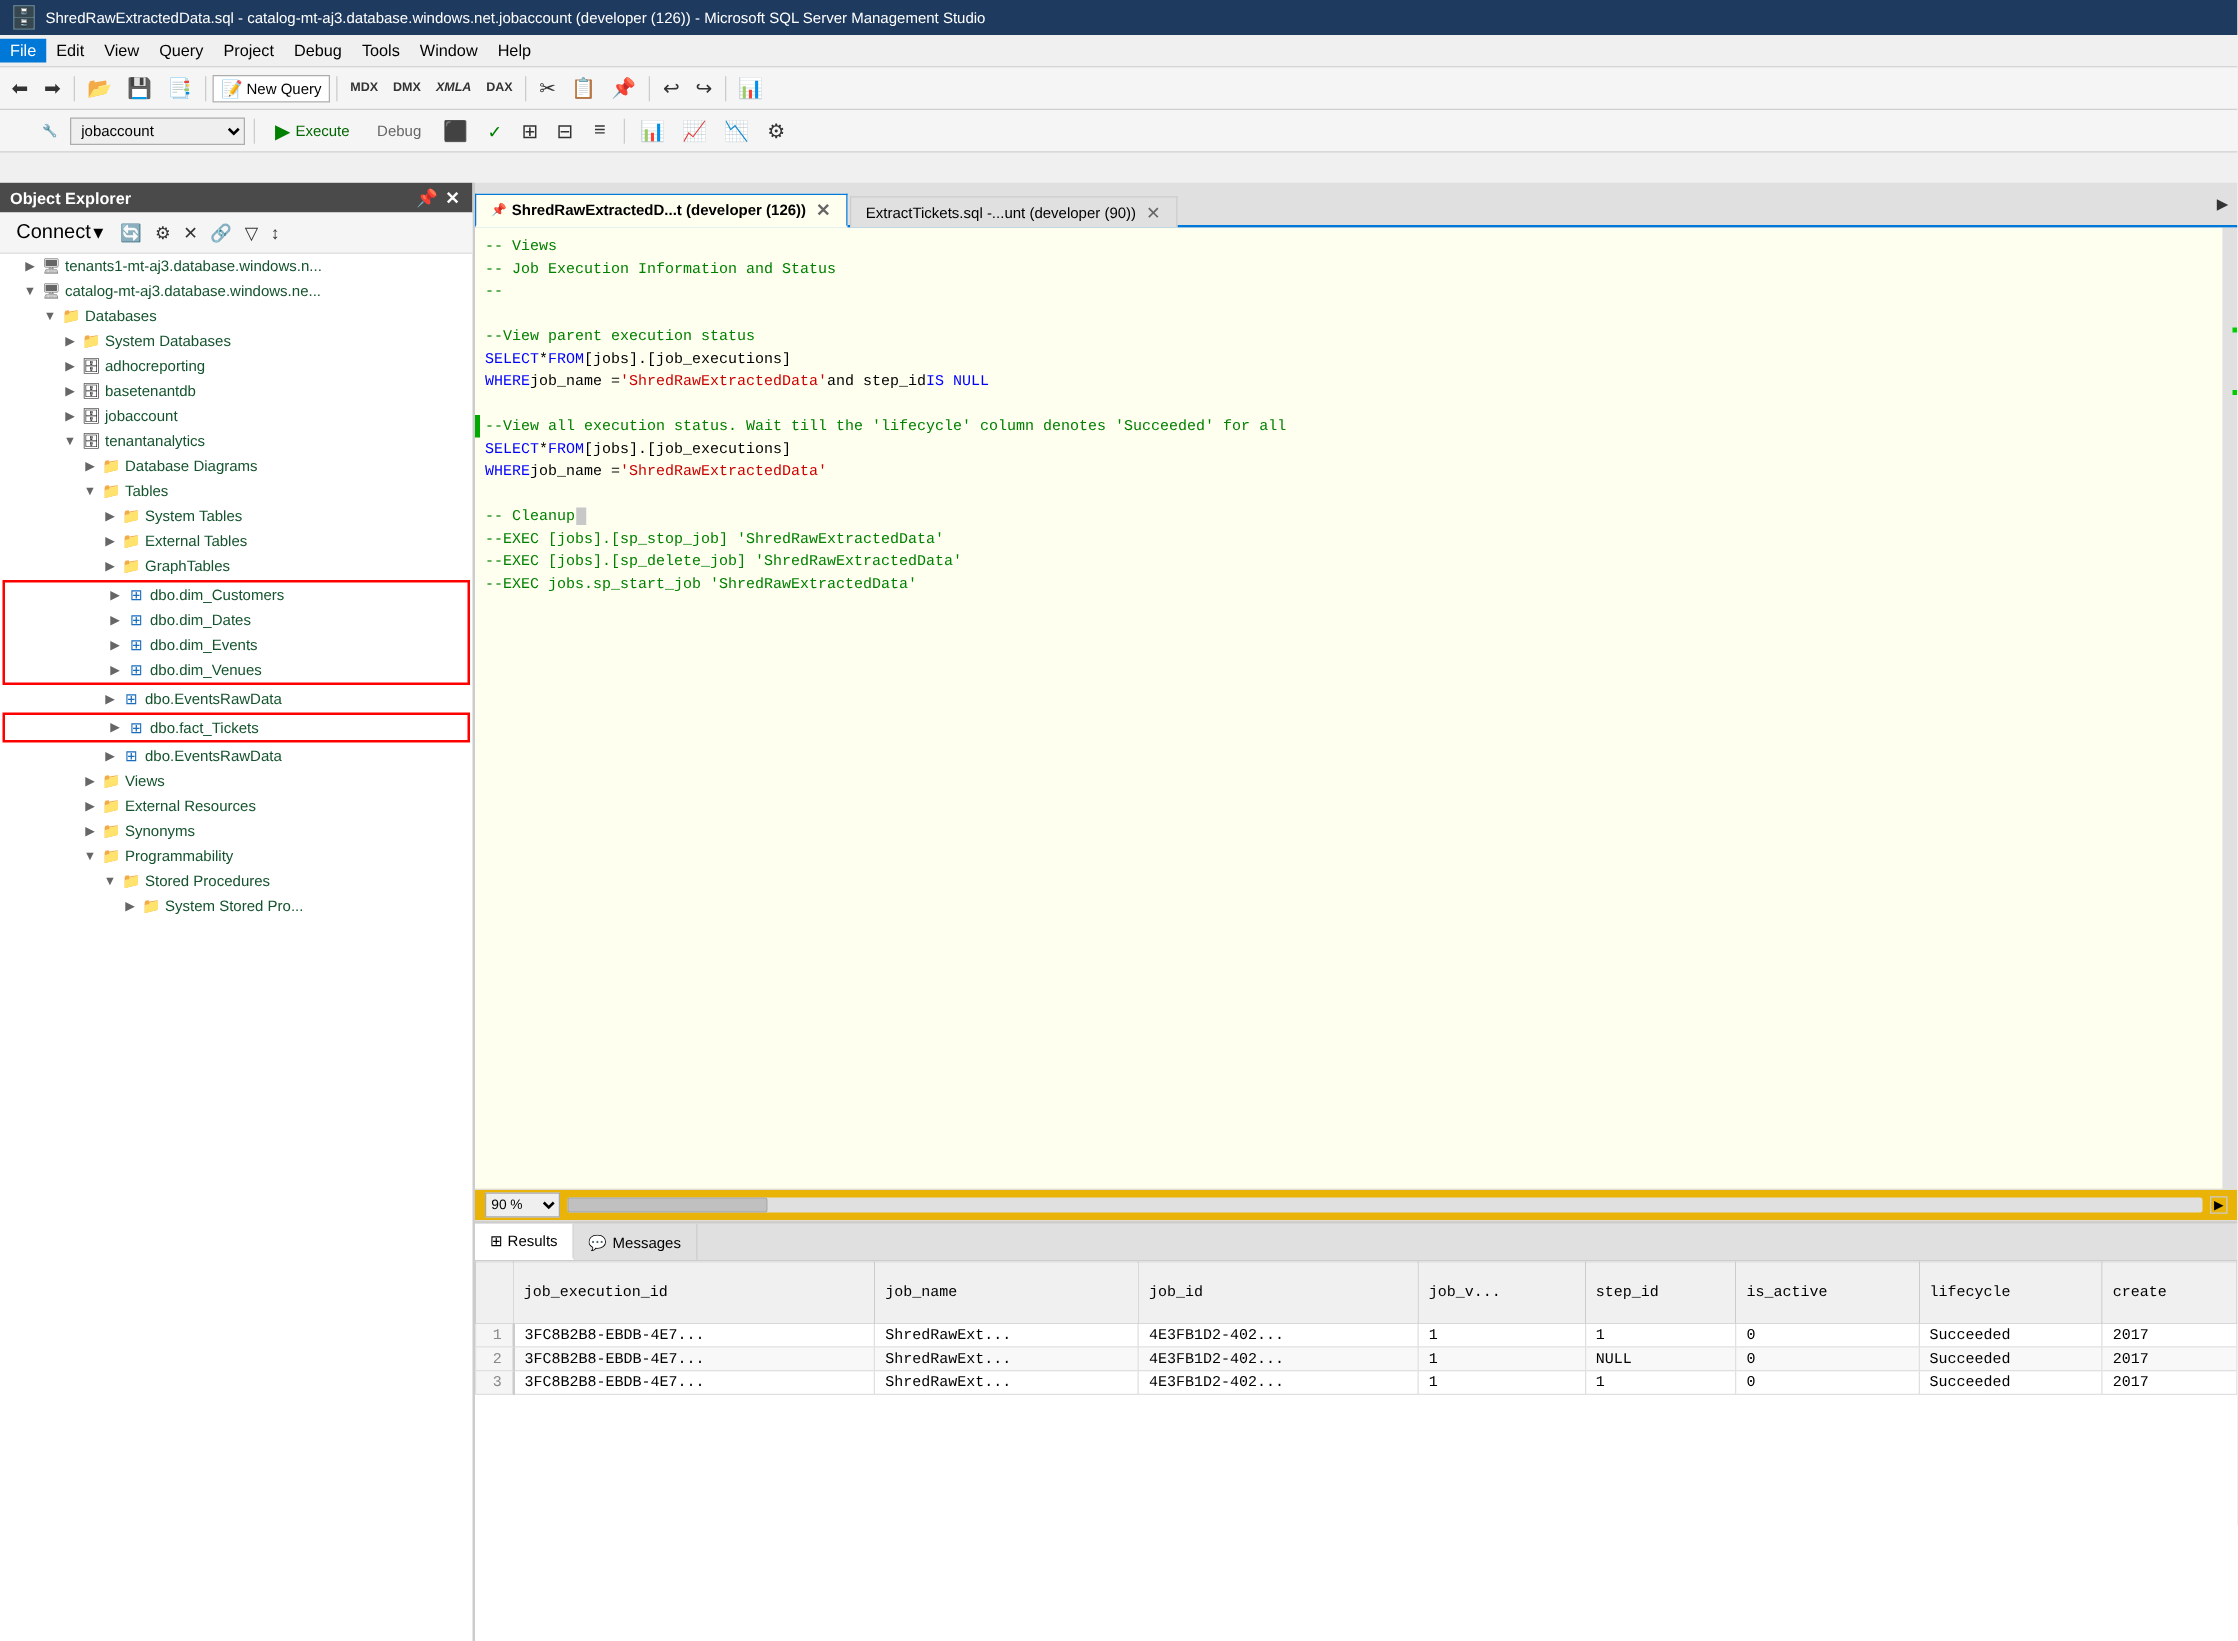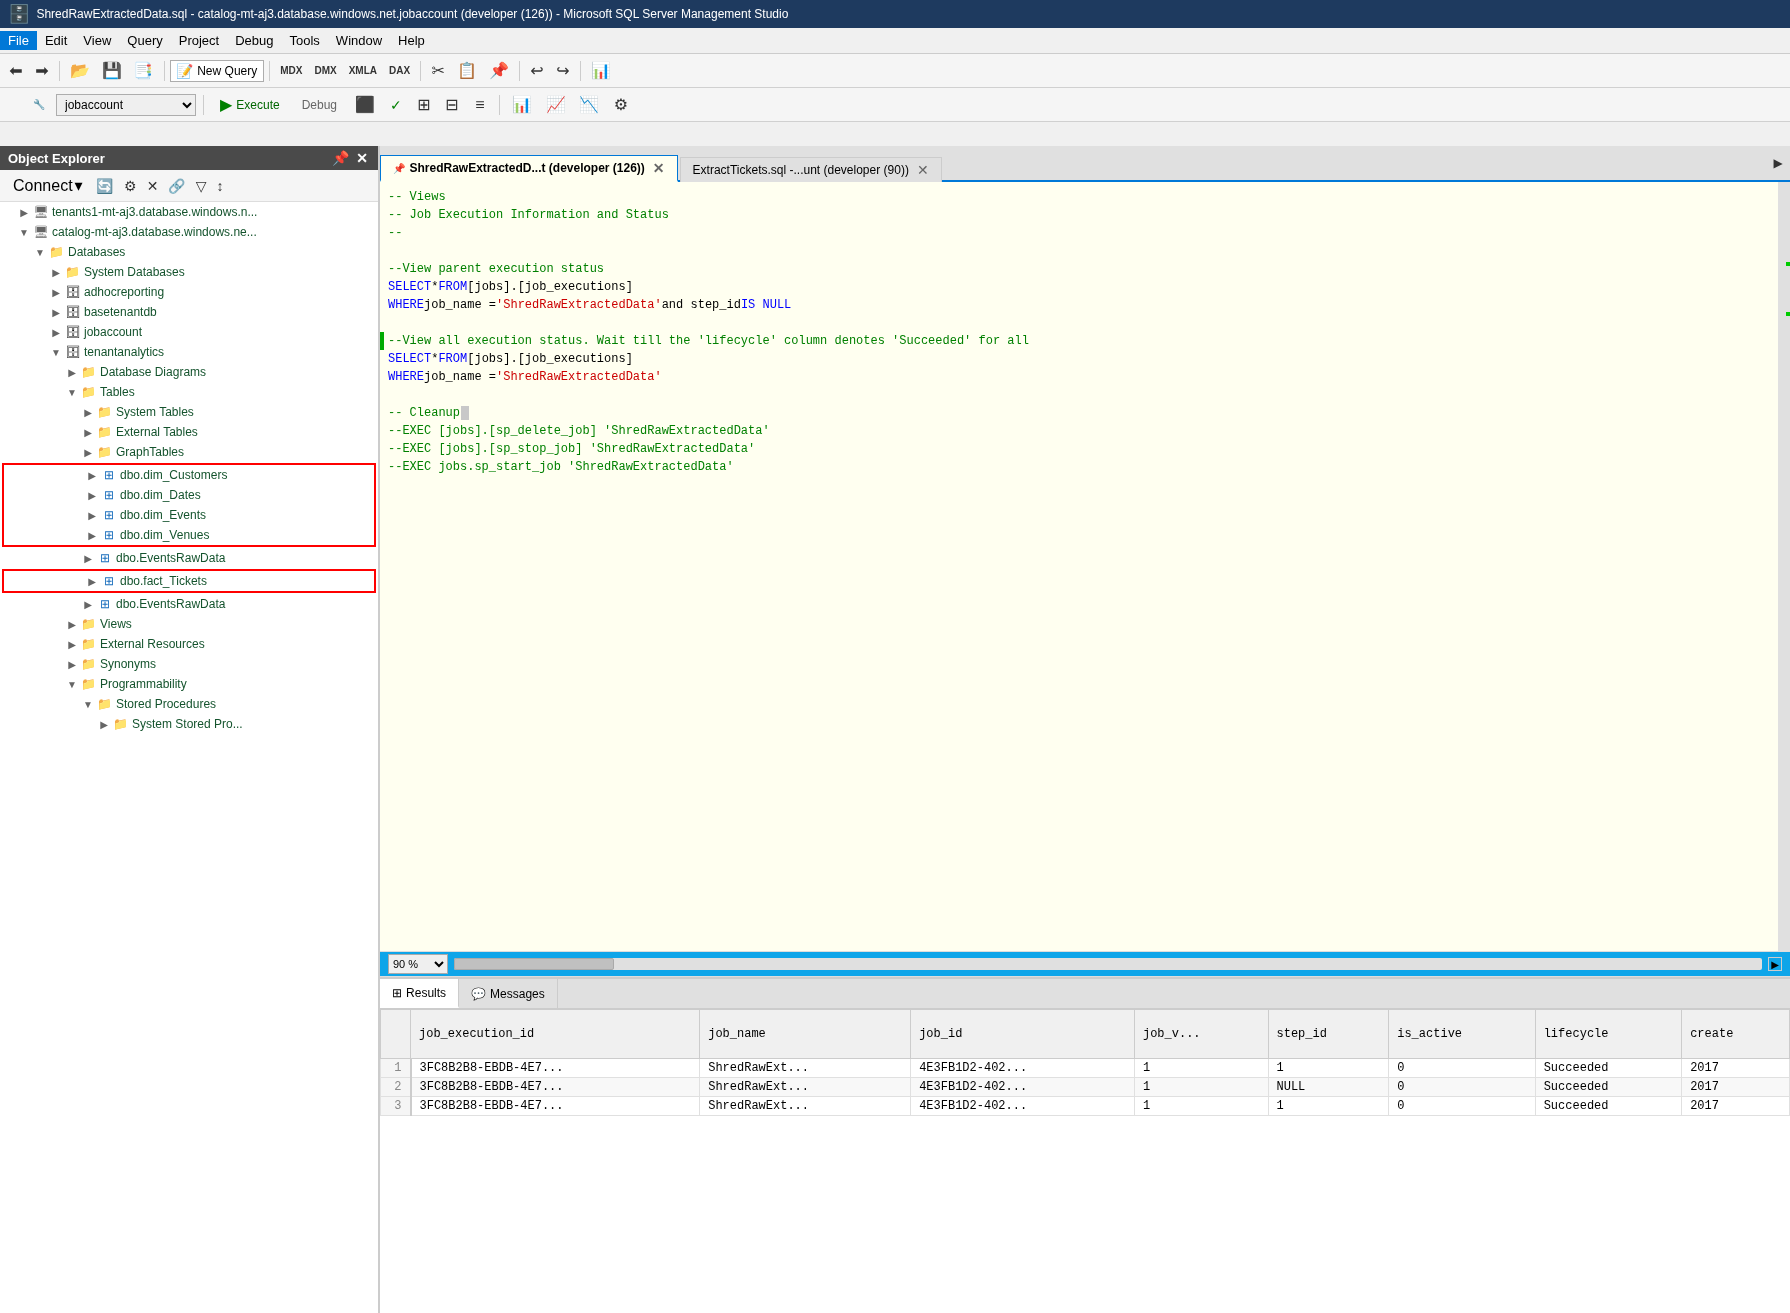--- a/index.html
+++ b/index.html
@@ -58,21 +58,21 @@
     .code-line { display: flex; min-height: 18px; line-height: 18px; }
     .c-comment { color: #008000; }
     .c-keyword { color: #0000ff; }
     .c-string { color: #cc0000; }
     .c-normal { color: #000; }
     
     
     .editor-container { flex: 1; display: flex; flex-direction: column; overflow: hidden; min-height: 0; }
     
     
-    #zoom-bar { background: #0ea5e9; border-top: 1px solid #ddd; border-bottom: 1px solid #ddd; display: flex; align-items: center; padding: 2px 8px; height: 26px; }
+    #zoom-bar { background: #eab308; border-top: 1px solid #ddd; border-bottom: 1px solid #ddd; display: flex; align-items: center; padding: 2px 8px; height: 26px; }
     .zoom-select { height: 20px; font-size: 11px; border: 1px solid #aaa; width: 60px; }
     
     
     #results-panel { height: 360px; border-top: 2px solid #ccc; display: flex; flex-direction: column; }
     #results-tabs { background: #e0e0e0; display: flex; height: 30px; border-bottom: 1px solid #ccc; }
     .results-tab { display: flex; align-items: center; padding: 2px 12px; cursor: pointer; font-size: 12px; gap: 4px; border-right: 1px solid #ccc; }
     .results-tab.active { background: white; border-bottom: 2px solid white; }
     
     
     #results-table-container { flex: 1; overflow: auto; background: white; }
@@ -118,21 +118,21 @@
   <div class="tb-btn" title="Save">💾</div>
   <div class="tb-btn" title="Save All">📑</div>
   <div class="tb-sep"></div>
   <div class="tb-new-query">
     <span style="font-size:14px;">📝</span>
     <span>New Query</span>
   </div>
   <div class="tb-sep"></div>
   <div class="tb-btn" style="font-size:10px; font-weight:bold;">MDX</div>
   <div class="tb-btn" style="font-size:10px; font-weight:bold;">DMX</div>
-  <div class="tb-btn" style="font-size:10px; font-weight:bold;">XMLA</div>
+  <div class="tb-btn" style="font-size:10px; font-weight:bold;font-style:italic;">XMLA</div>
   <div class="tb-btn" style="font-size:10px; font-weight:bold;">DAX</div>
   <div class="tb-sep"></div>
   <div class="tb-btn">✂</div>
   <div class="tb-btn">📋</div>
   <div class="tb-btn">📌</div>
   <div class="tb-sep"></div>
   <div class="tb-btn">↩</div>
   <div class="tb-btn">↪</div>
   <div class="tb-sep"></div>
   <div class="tb-btn">📊</div>
@@ -519,24 +519,24 @@
               <span class="c-normal"> job_name = </span>
               <span class="c-string">'ShredRawExtractedData'</span>
           </div>
           <div class="code-line">
             <span>&nbsp;</span>
           </div>
           <div class="code-line">
             <span class="c-comment">-- Cleanup<span style="background:#c8c8c8; display:inline-block; width:8px; height:14px; vertical-align:middle; margin-left:1px;"></span></span>
           </div>
           <div class="code-line">
+            <span class="c-comment">--EXEC [jobs].[sp_stop_job] 'ShredRawExtractedData'</span>
+          </div>
+          <div class="code-line">
             <span class="c-comment">--EXEC [jobs].[sp_delete_job] 'ShredRawExtractedData'</span>
-          </div>
-          <div class="code-line">
-            <span class="c-comment">--EXEC [jobs].[sp_stop_job] 'ShredRawExtractedData'</span>
           </div>
           <div class="code-line">
             <span class="c-comment">--EXEC jobs.sp_start_job 'ShredRawExtractedData'</span>
           </div>
         </div>
 
         <div class="right-indicators">
           <div class="right-indicator-green" style="top:80px; height:4px;"></div>
           <div class="right-indicator-green" style="top:130px; height:4px;"></div>
         </div>

